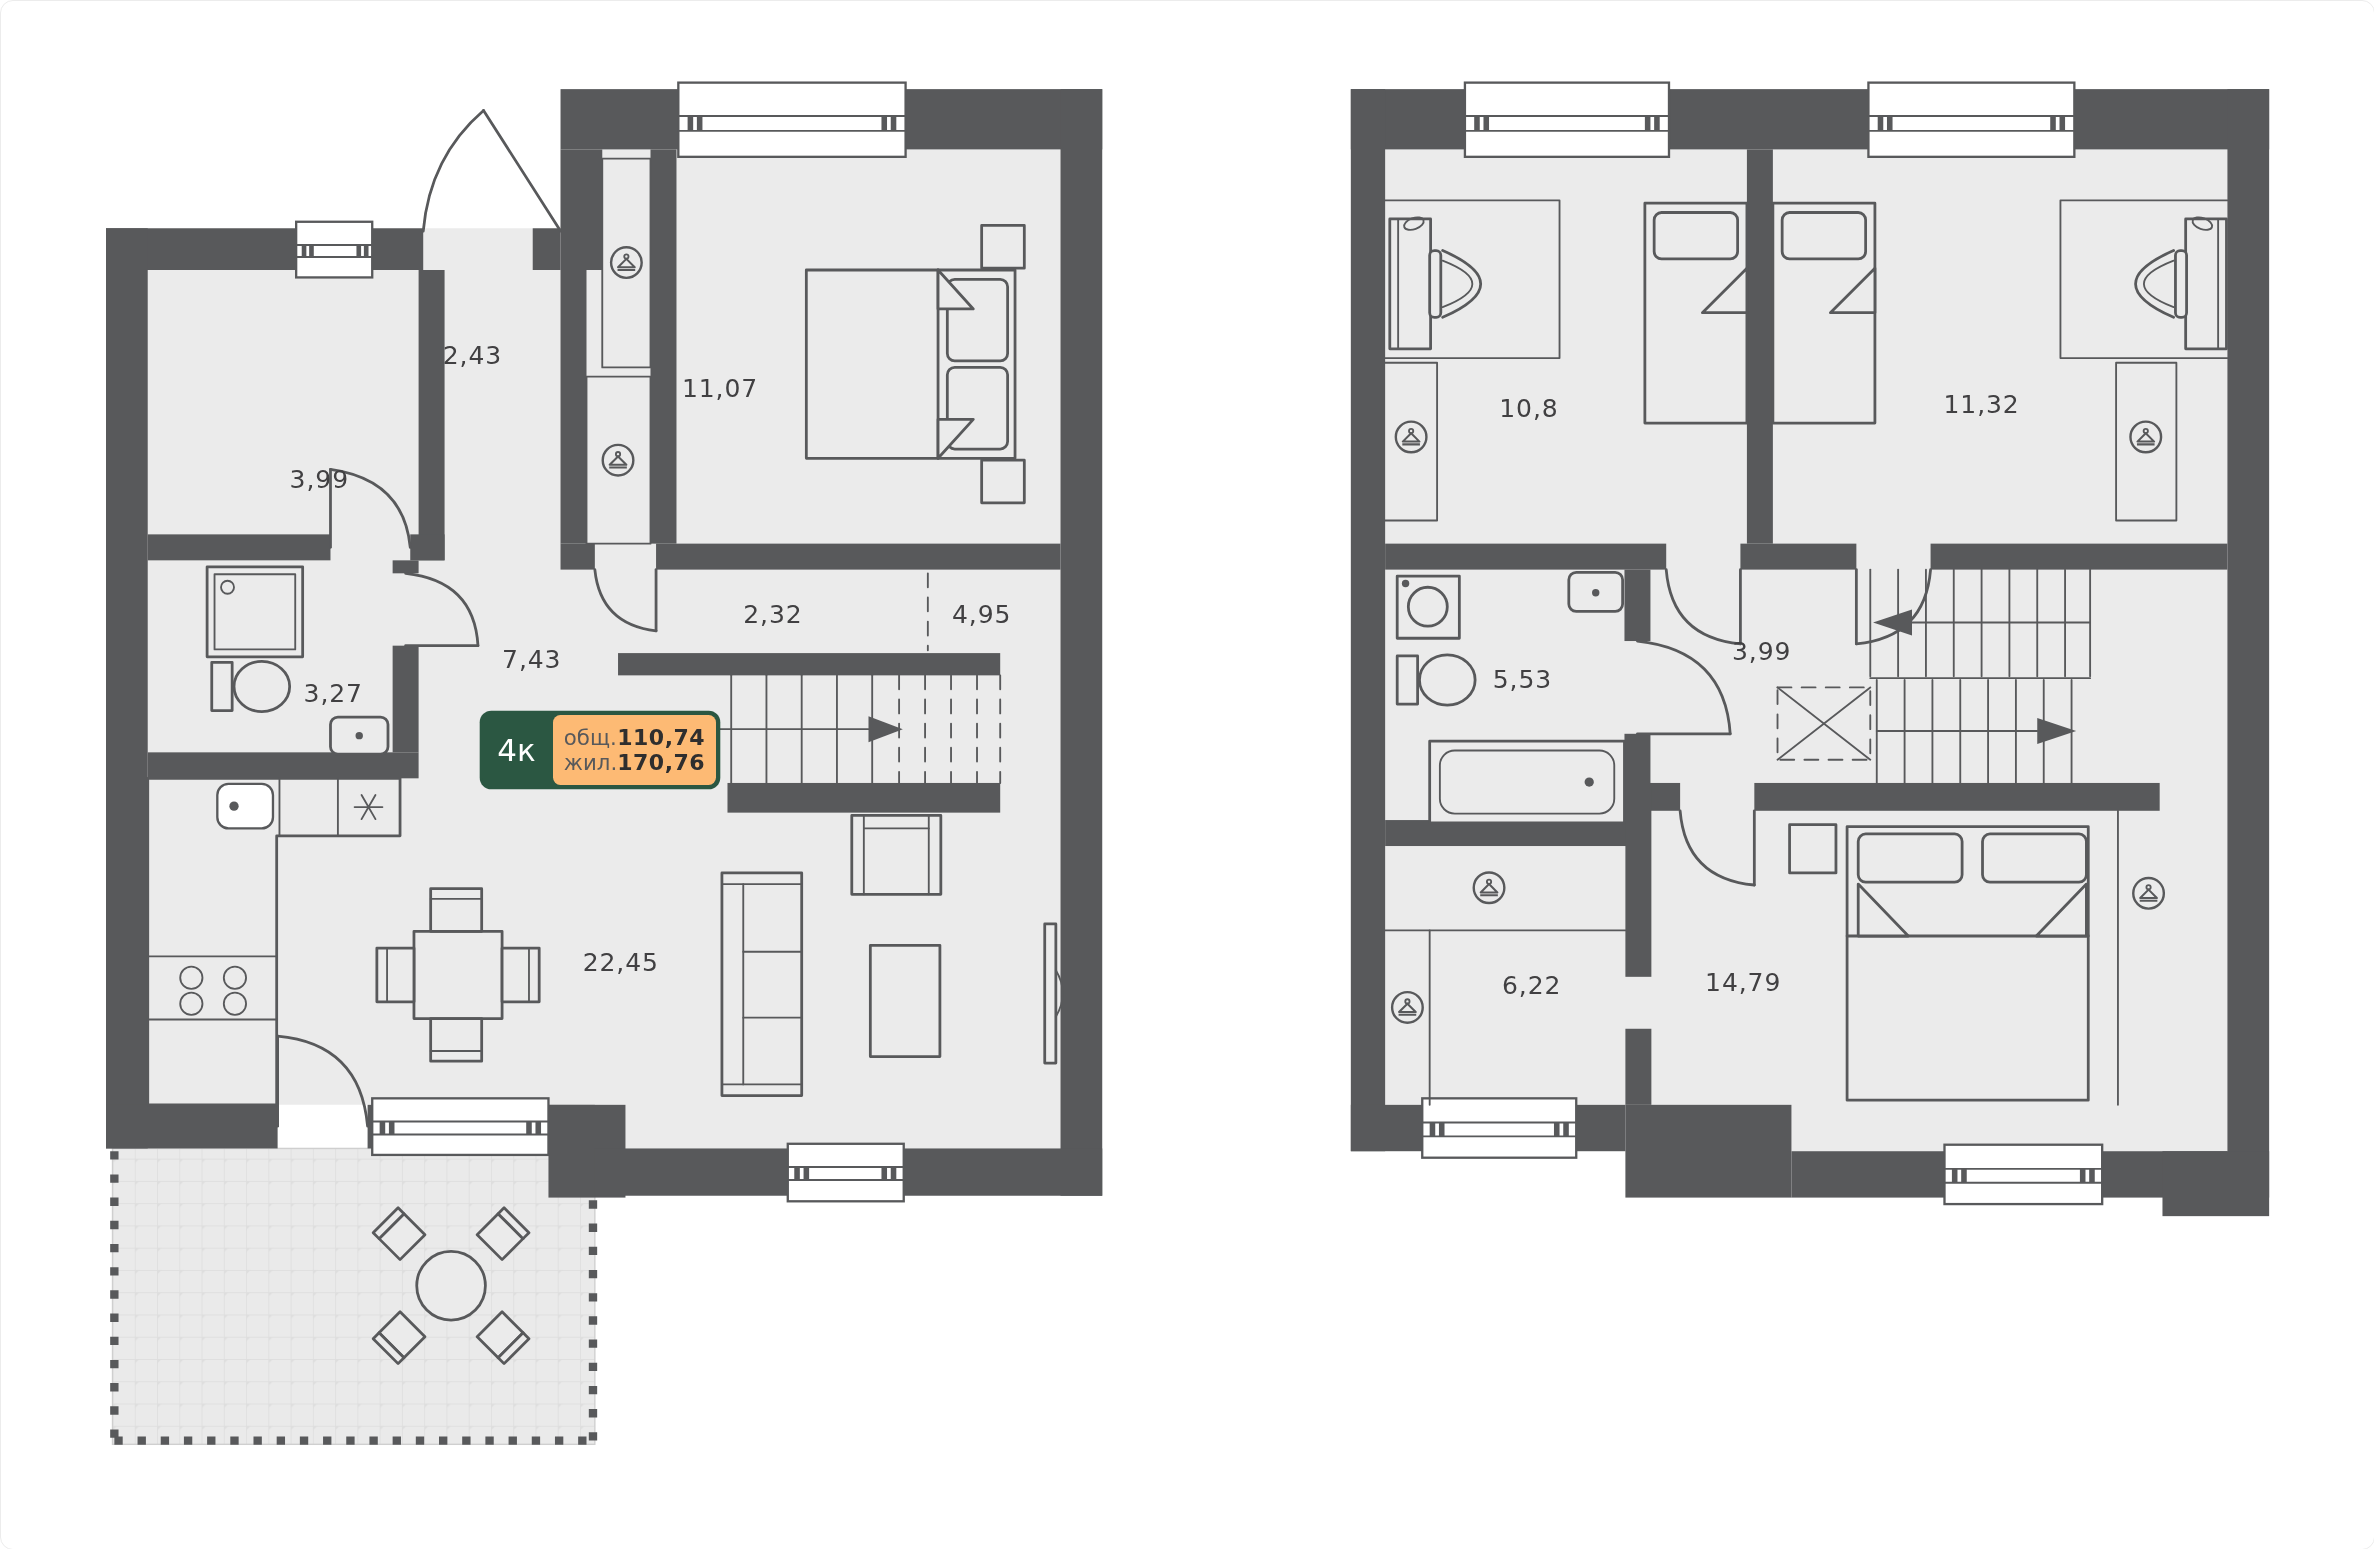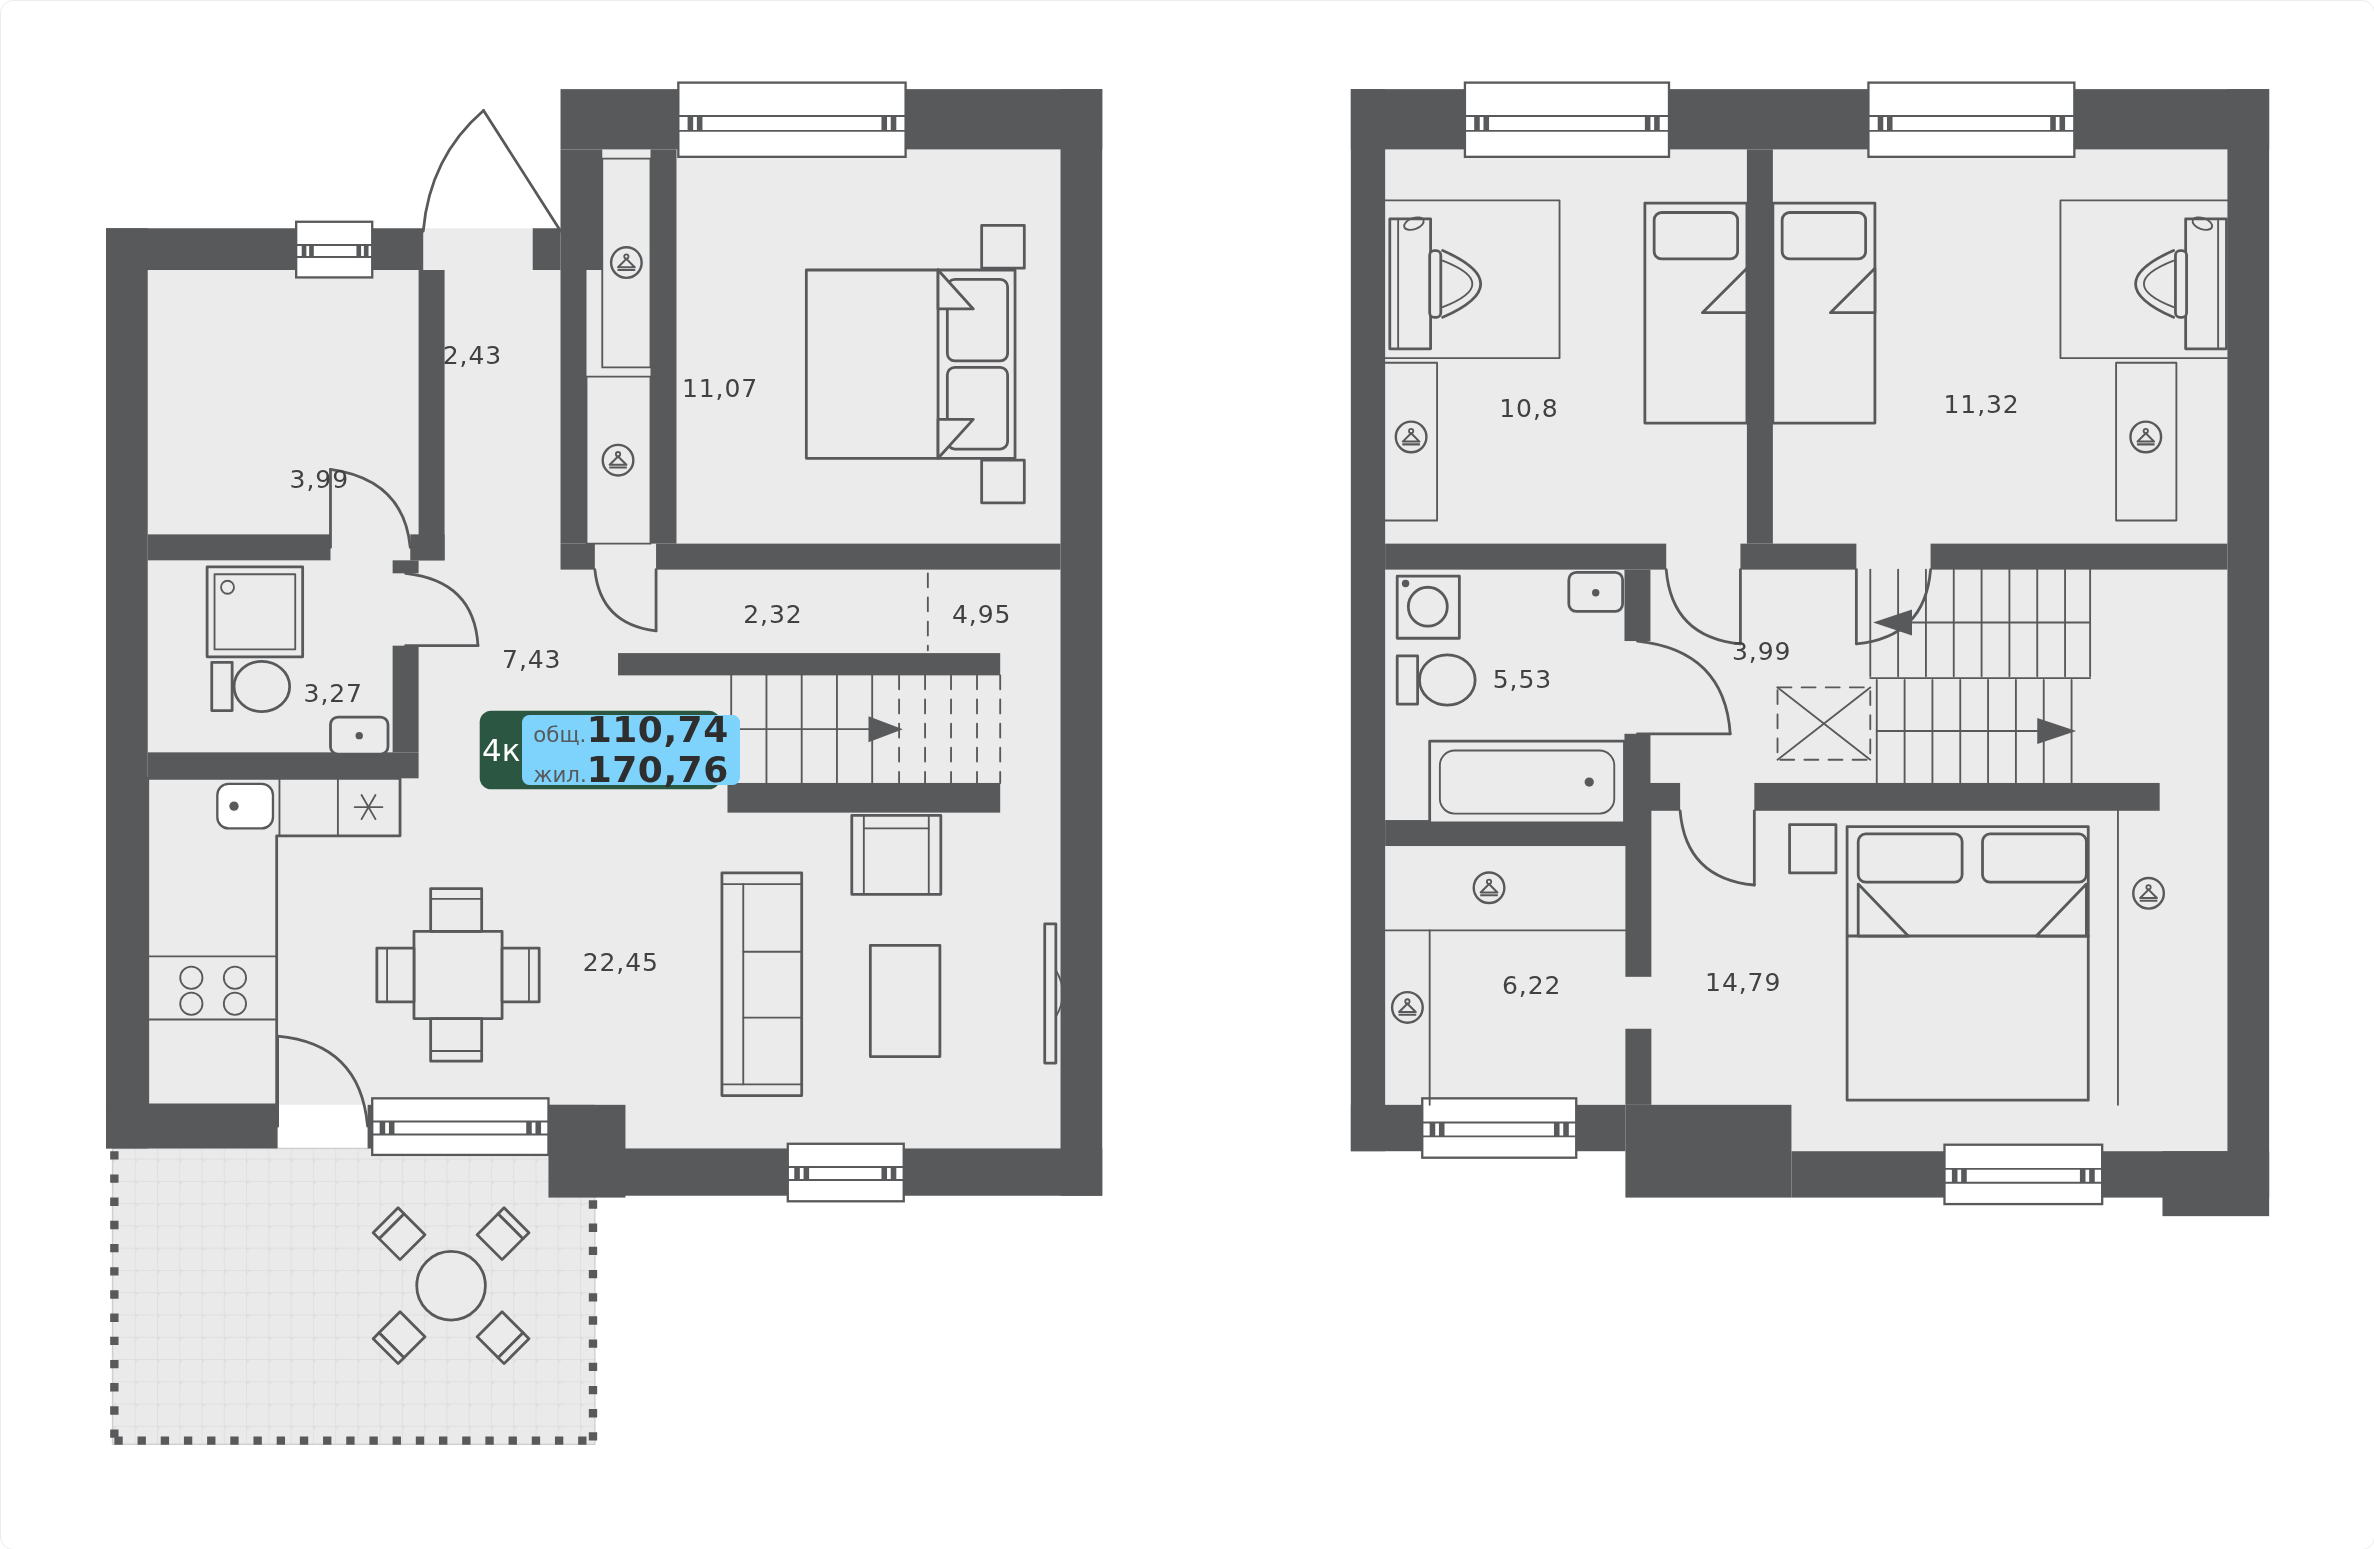--- a/index.html
+++ b/index.html
@@ -16,25 +16,25 @@
   .dash{stroke-dasharray:15 11;}
   .dots{stroke:#58595b;stroke-width:9;stroke-dasharray:9 16;fill:none;}
   .tick{fill:#58595b;}
   .lbl{font-family:"DejaVu Sans",sans-serif;font-size:27px;fill:#414042;
        letter-spacing:1px;text-anchor:middle;}
   
   .badge{position:absolute;left:481px;top:712px;width:236px;height:74px;display:flex;
          border-radius:9.3px;background:#2b5742;box-shadow:0 0 0 2.3px #2b5742;}
   .badge-type{width:82px;display:flex;align-items:center;justify-content:center;
               color:#fff;font-size:31px;}
-  .badge-panel{flex:1;background:#7dd3fc;border-radius:7.4px;margin:1.9px;display:flex;
+  .badge-panel{flex:1;background:#fdba74;border-radius:7.4px;margin:1.9px;display:flex;
                flex-direction:column;justify-content:center;padding:4px 11px;gap:1.9px;}
   .badge-row{display:flex;justify-content:space-between;align-items:baseline;line-height:1.05;}
   .badge-key{font-size:21.3px;color:#58595b;}
-  .badge-val{font-size:36px;font-weight:bold;color:#2f2e2e;letter-spacing:0.5px;}
+  .badge-val{font-size:22px;font-weight:bold;color:#2f2e2e;letter-spacing:0.5px;}
 </style>
 </head>
 <body>
 
 <div class="canvas">
 <svg width="2375" height="1550" viewBox="0 0 2560 1671">
   <defs>
     <symbol id="hanger" viewBox="-20 -20 40 40">
       <circle cx="0" cy="0" r="16.5" fill="none" stroke="#58595b" stroke-width="2.6"></circle>
       <circle cx="0" cy="-6.5" r="2.3" fill="none" stroke="#58595b" stroke-width="2"></circle>

